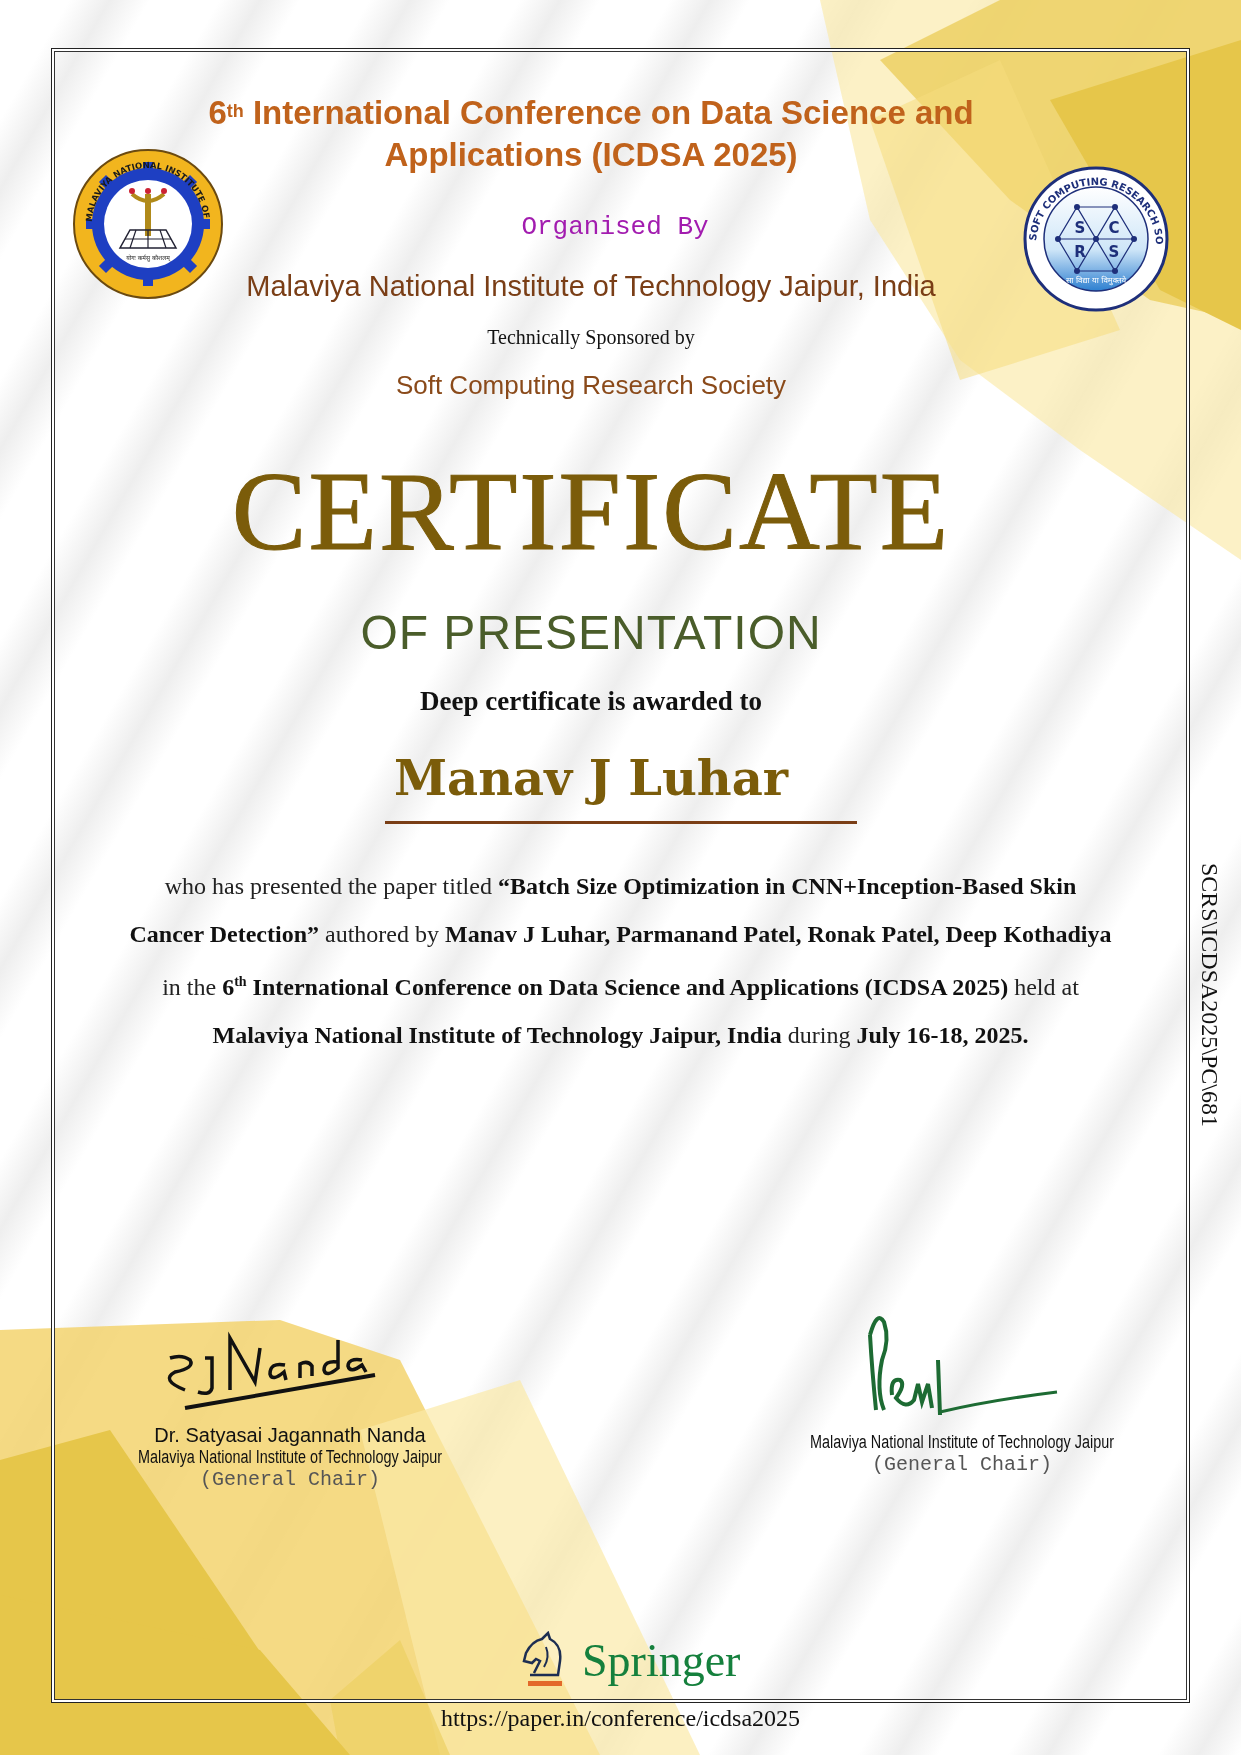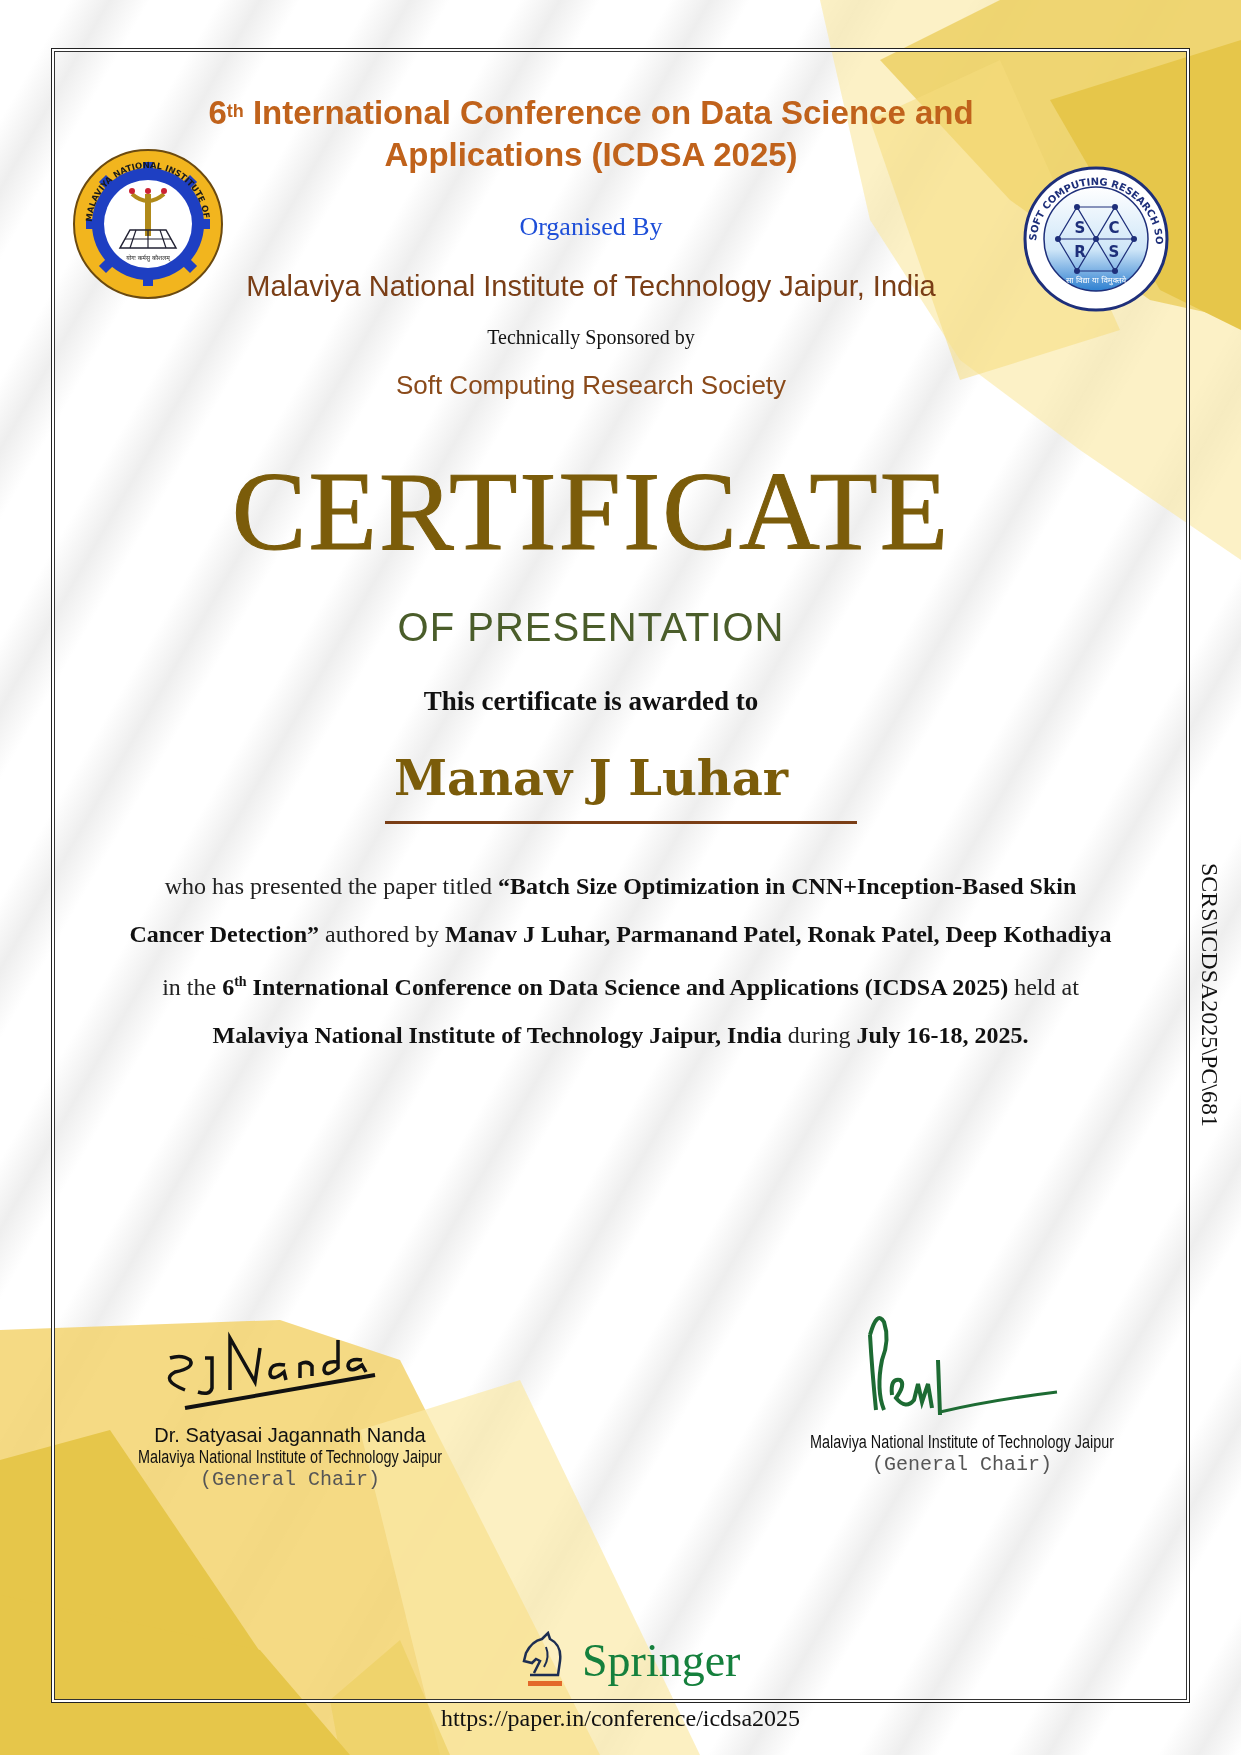--- a/index.html
+++ b/index.html
@@ -4,27 +4,27 @@
 <style>
   html, body { margin:0; padding:0; }
   body { width:1241px; height:1755px; position:relative; overflow:hidden; background:#f7f7f7; font-family:"Liberation Sans", sans-serif; }
   .bg { position:absolute; inset:0; background:
       repeating-linear-gradient(120deg, #ffffff 0px, #ffffff 60px, #eeeeee 95px, #ffffff 130px); }
   .bg svg { position:absolute; inset:0; }
   .frame { position:absolute; left:51px; top:48px; width:1139px; height:1655px; border:1px solid #222; box-shadow: inset 0 0 0 2px #fff, inset 0 0 0 3px #333; box-sizing:border-box; }
   .center { position:absolute; left:12px; width:1158px; text-align:center; }
   .title { color:#c0621b; font-weight:bold; font-size:33px; line-height:42px; top:92px; }
   .title sup { font-size:18px; vertical-align:top; position:relative; top:-2px; }
-  .organised { top:212px; font-family:Liberation Serif, serif; font-size:26px; color:#1d4ed8; }
+  .organised { top:212px; font-family:Liberation Mono, monospace; font-size:26px; color:#a21caf;margin-left:24px; }
   .mnit { top:270px; font-size:29px; color:#7a3e16; }
   .sponsored { top:326px; font-family:"Liberation Serif", serif; font-size:20px; color:#111; }
   .scrs { top:370px; font-size:26px; color:#8a4a1a; }
   .cert { top:455px; font-family:"Liberation Serif", serif; font-size:112px; letter-spacing:2px; color:#7b5c0a; line-height:112px;
           -webkit-text-stroke:1px #7b5c0a; text-shadow:5px 0 0 rgba(255,255,255,0.0); }
-  .ofpres { top:605px; font-size:40px; color:#4a5d2a; font-weight:normal; letter-spacing:1px; }
+  .ofpres { top:605px; font-size:48px; color:#4a5d2a; font-weight:normal; letter-spacing:1px; }
   .awarded { top:686px; font-family:"Liberation Serif", serif; font-weight:bold; font-size:27px; color:#111; }
   .name { top:750px; font-family:"DejaVu Serif", serif; font-weight:bold; font-size:48px; color:#7b5c0a; }
   .underline { position:absolute; left:385px; top:821px; width:472px; height:3px; background:#7a3e16; }
   .para { position:absolute; left:125px; width:991px; top:862px; text-align:center; font-family:"Liberation Serif", serif; font-size:24px; line-height:48px; color:#222; }
   .para b { color:#111; }
   .para sup { font-size:14px; }
   .vertical { position:absolute; left:1193px; top:830px; width:32px; height:330px; }
   .vertical span { position:absolute; left:50%; top:50%; transform:translate(-50%,-50%) rotate(90deg); white-space:nowrap; font-family:"Liberation Serif", serif; font-size:24px; color:#111; }
   .logo { position:absolute; }
   .sig { position:absolute; text-align:center; }
@@ -117,21 +117,21 @@
   <div><span>6</span><sup>th</sup><span> International Conference on Data Science and</span></div>
   <div>Applications (ICDSA 2025)</div>
 </div>
 <div class="center organised">Organised By</div>
 <div class="center mnit">Malaviya National Institute of Technology Jaipur, India</div>
 <div class="center sponsored">Technically Sponsored by</div>
 <div class="center scrs">Soft Computing Research Society</div>
 
 <div class="center cert">CERTIFICATE</div>
 <div class="center ofpres">OF PRESENTATION</div>
-<div class="center awarded">This certificate is awarded to</div>
+<div class="center awarded">Deep certificate is awarded to</div>
 <div class="center name">Manav J Luhar</div>
 <div class="underline"></div>
 
 <div class="para">
   <span>who has presented the paper titled </span><b>“Batch Size Optimization in CNN+Inception-Based Skin Cancer Detection”</b><span> authored by </span><b>Manav J Luhar, Parmanand Patel, Ronak Patel, Deep Kothadiya</b><span> in the </span><b><span>6</span><sup>th</sup><span> International Conference on Data Science and Applications (ICDSA 2025)</span></b><span> held at </span><b>Malaviya National Institute of Technology Jaipur, India</b><span> during </span><b>July 16-18, 2025.</b>
 </div>
 
 <div class="vertical">
     <span>SCRS\ICDSA2025\PC\681</span>
   </div>

